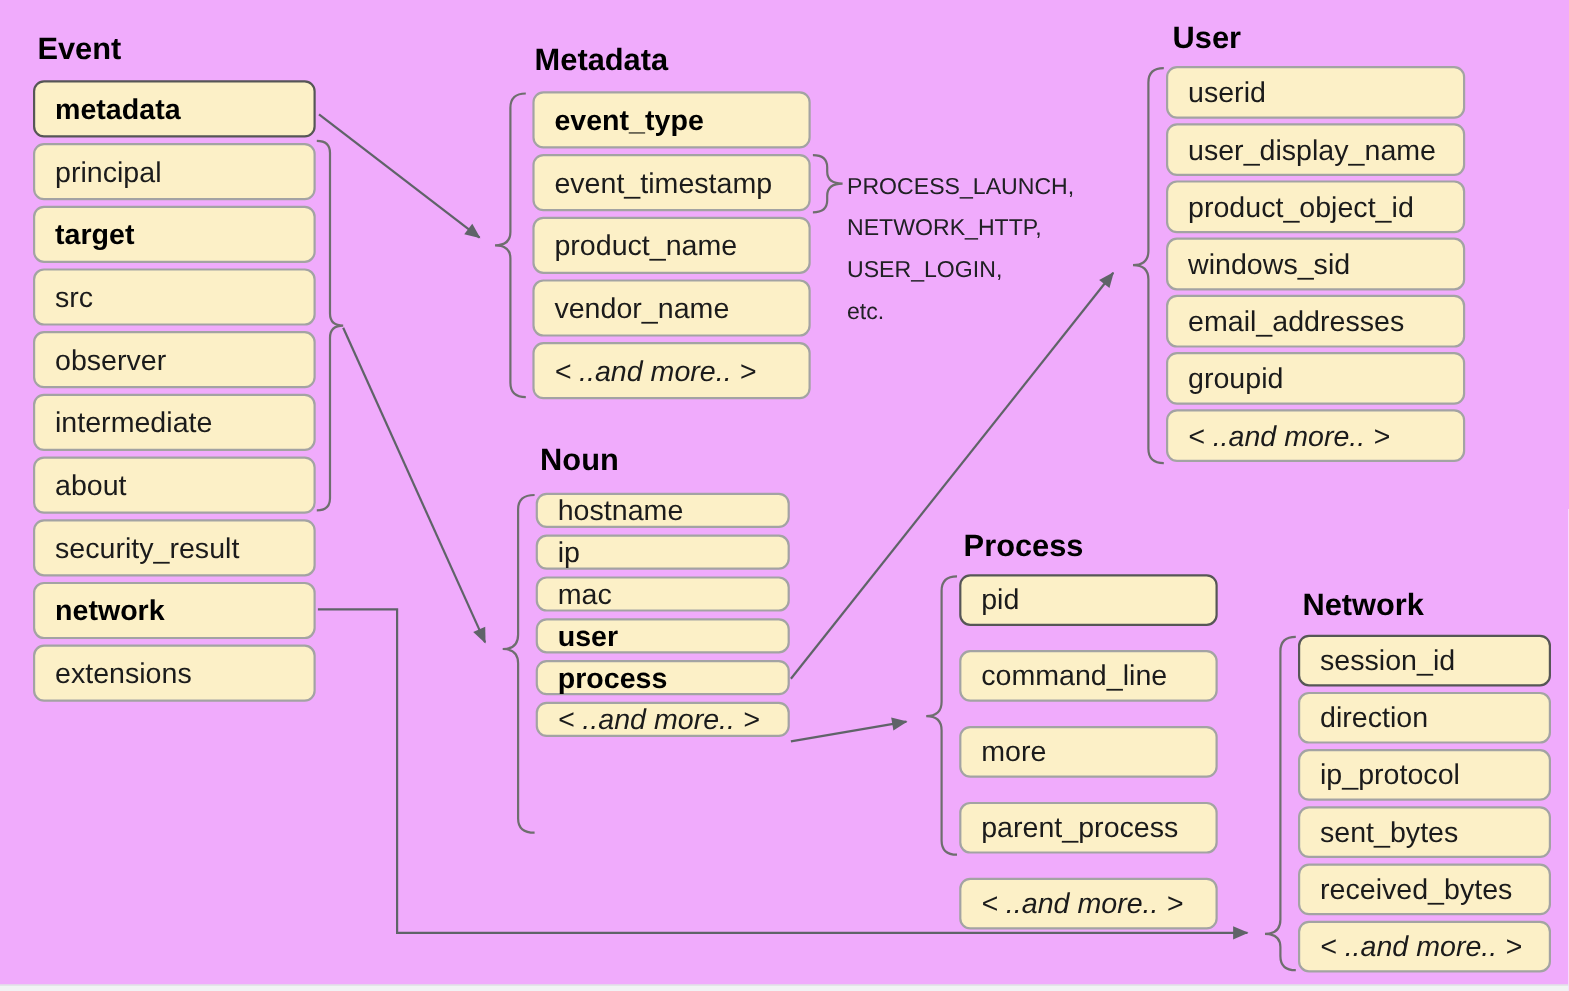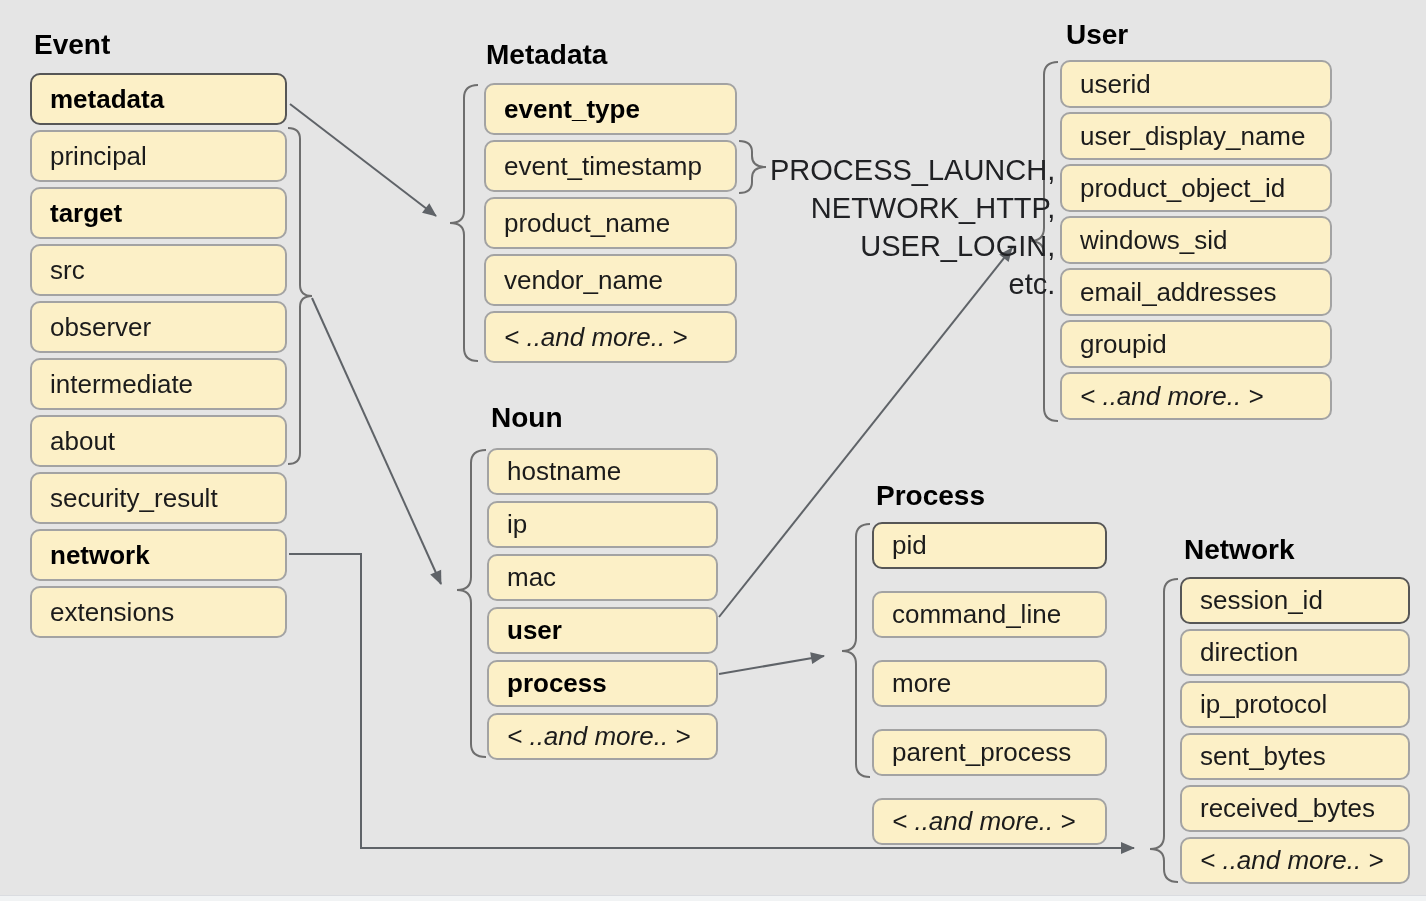--- a/index.html
+++ b/index.html
@@ -1,16 +1,16 @@
 <!DOCTYPE html>
 <html><head>
 <meta charset="utf-8">
 <style>
   html,body{margin:0;padding:0;background:#fff;}
-  .canvas{position:relative;width:1426px;height:901px;background:#e5e5e5;
+  .canvas{position:relative;width:1426px;height:901px;background:#f0abfc;
           font-family:"Liberation Sans",sans-serif;overflow:hidden;}
   svg.wires{position:absolute;left:0;top:0;width:1426px;height:901px;pointer-events:none;}
   .group{position:absolute;}
   .group-title{font-weight:bold;font-size:28px;line-height:30px;color:#000;}
   .boxes{display:flex;flex-direction:column;}
   .box{box-sizing:border-box;background:#fcf0c7;border:2px solid #a3a3a3;border-radius:10px;
        display:flex;align-items:center;padding-left:18px;font-size:26px;color:#1b1b1b;}
   .box.bold{font-weight:bold;color:#000;}
   .box.italic{font-style:italic;}
   .box.emph{border-color:#565656;}
@@ -18,35 +18,35 @@
   .g-event{left:30px;top:30px;width:257px;}
   .g-event .group-title{margin:0 0 13px 4px;}
   .g-event .boxes{gap:5px;} .g-event .box{height:52px;}
 
   .g-metadata{left:484px;top:40px;width:253px;}
   .g-metadata .group-title{margin:0 0 13px 2px;}
   .g-metadata .boxes{gap:5px;} .g-metadata .box{height:52px;}
 
   .g-noun{left:487px;top:403px;width:231px;}
   .g-noun .group-title{margin:0 0 15px 4px;}
-  .g-noun .boxes{gap:6px;} .g-noun .box{height:47px;}
+  .g-noun .boxes{gap:6px;} .g-noun .box{height:32px;}
 
   .g-user{left:1060px;top:20px;width:272px;}
   .g-user .group-title{margin:0 0 10px 6px;}
   .g-user .boxes{gap:4px;} .g-user .box{height:48px;}
 
   .g-process{left:872px;top:481px;width:235px;}
   .g-process .group-title{margin:0 0 11px 4px;}
   .g-process .boxes{gap:22px;} .g-process .box{height:47px;}
 
   .g-network{left:1180px;top:535px;width:230px;}
   .g-network .group-title{margin:0 0 12px 4px;}
   .g-network .boxes{gap:5px;} .g-network .box{height:47px;}
 
-  .enum-note{position:absolute;left:770px;top:151px;font-size:29px;line-height:38px;color:#202124;text-align:right;}
+  .enum-note{position:absolute;left:770px;top:151px;font-size:21px;line-height:38px;color:#202124;}
 
   .bottom-bar{position:absolute;left:0;top:895px;width:1426px;height:6px;
               background:#f1f3f4;border-top:1px solid #dadce0;}
 </style>
 </head>
 <body>
 
 <div class="canvas">
 
   <svg class="wires" viewBox="0 0 1426 901">

